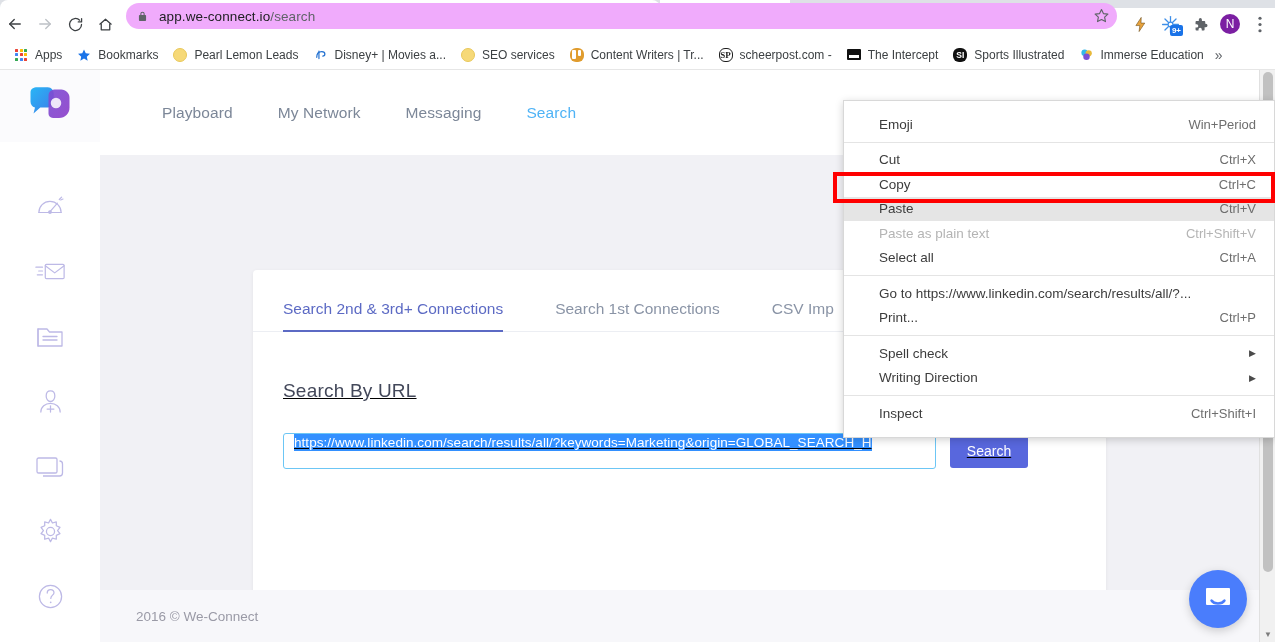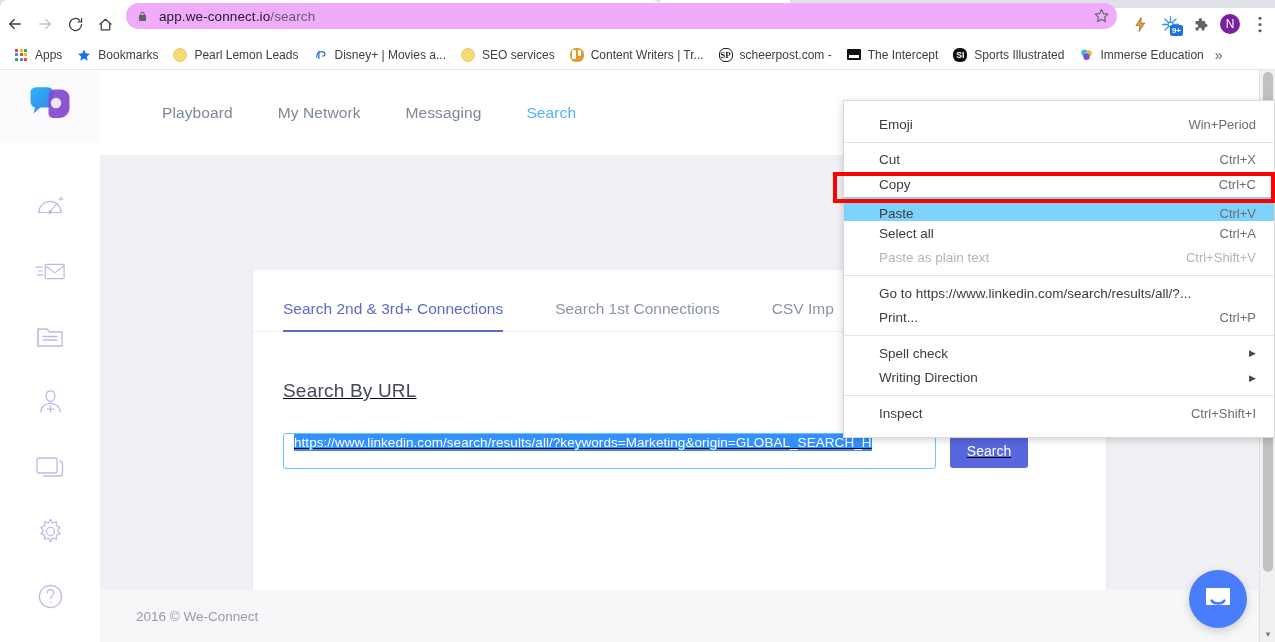--- a/index.html
+++ b/index.html
@@ -190,21 +190,21 @@
     padding: 11px 0; z-index: 50;
   }
   .ctx-item {
     height: 24.5px; display: flex; align-items: center;
     padding: 0 18px 0 35px; font-size: 13.5px; color: #3c3c3c;
     white-space: nowrap; position: relative;
   }
   .ctx-item .lbl { flex: 1; }
   .ctx-item .accel { color: #6e6e6e; font-size: 13px; }
   .ctx-item.dim .lbl, .ctx-item.dim .accel { color: #b4b4b4; }
-  .ctx-item.highlight { background: #7dd3fc; align-items: flex-end; }
+  .ctx-item.highlight { background: #e5e5e5; }
   .ctx-item .arrow { color: #4a4a4a; font-size: 9px; margin-left: 10px; }
   .ctx-sep { height: 1px; background: #e4e4e4; margin: 5px 0; }
 
   .red-box {
     position: absolute; left: 833px; top: 172px; width: 442px; height: 31px;
     border: 4px solid #ff0000; z-index: 60; pointer-events: none;
   }
 </style>
 </head>
 <body>
@@ -527,28 +527,28 @@
       <span class="accel">Ctrl+X</span>
     </div>
     <div class="ctx-item">
       <span class="lbl">Copy</span>
       <span class="accel">Ctrl+C</span>
     </div>
     <div class="ctx-item highlight">
       <span class="lbl">Paste</span>
       <span class="accel">Ctrl+V</span>
     </div>
-    <div class="ctx-item">
-      <span class="lbl">Select all</span>
-      <span class="accel">Ctrl+A</span>
-    </div>
     <div class="ctx-item dim">
       <span class="lbl">Paste as plain text</span>
       <span class="accel">Ctrl+Shift+V</span>
     </div>
+    <div class="ctx-item">
+      <span class="lbl">Select all</span>
+      <span class="accel">Ctrl+A</span>
+    </div>
     <div class="ctx-sep"></div>
     <div class="ctx-item">
       <span class="lbl">Go to https://www.linkedin.com/search/results/all/?...</span>
       <span class="accel"></span>
     </div>
     <div class="ctx-item">
       <span class="lbl">Print...</span>
       <span class="accel">Ctrl+P</span>
     </div>
     <div class="ctx-sep"></div>

